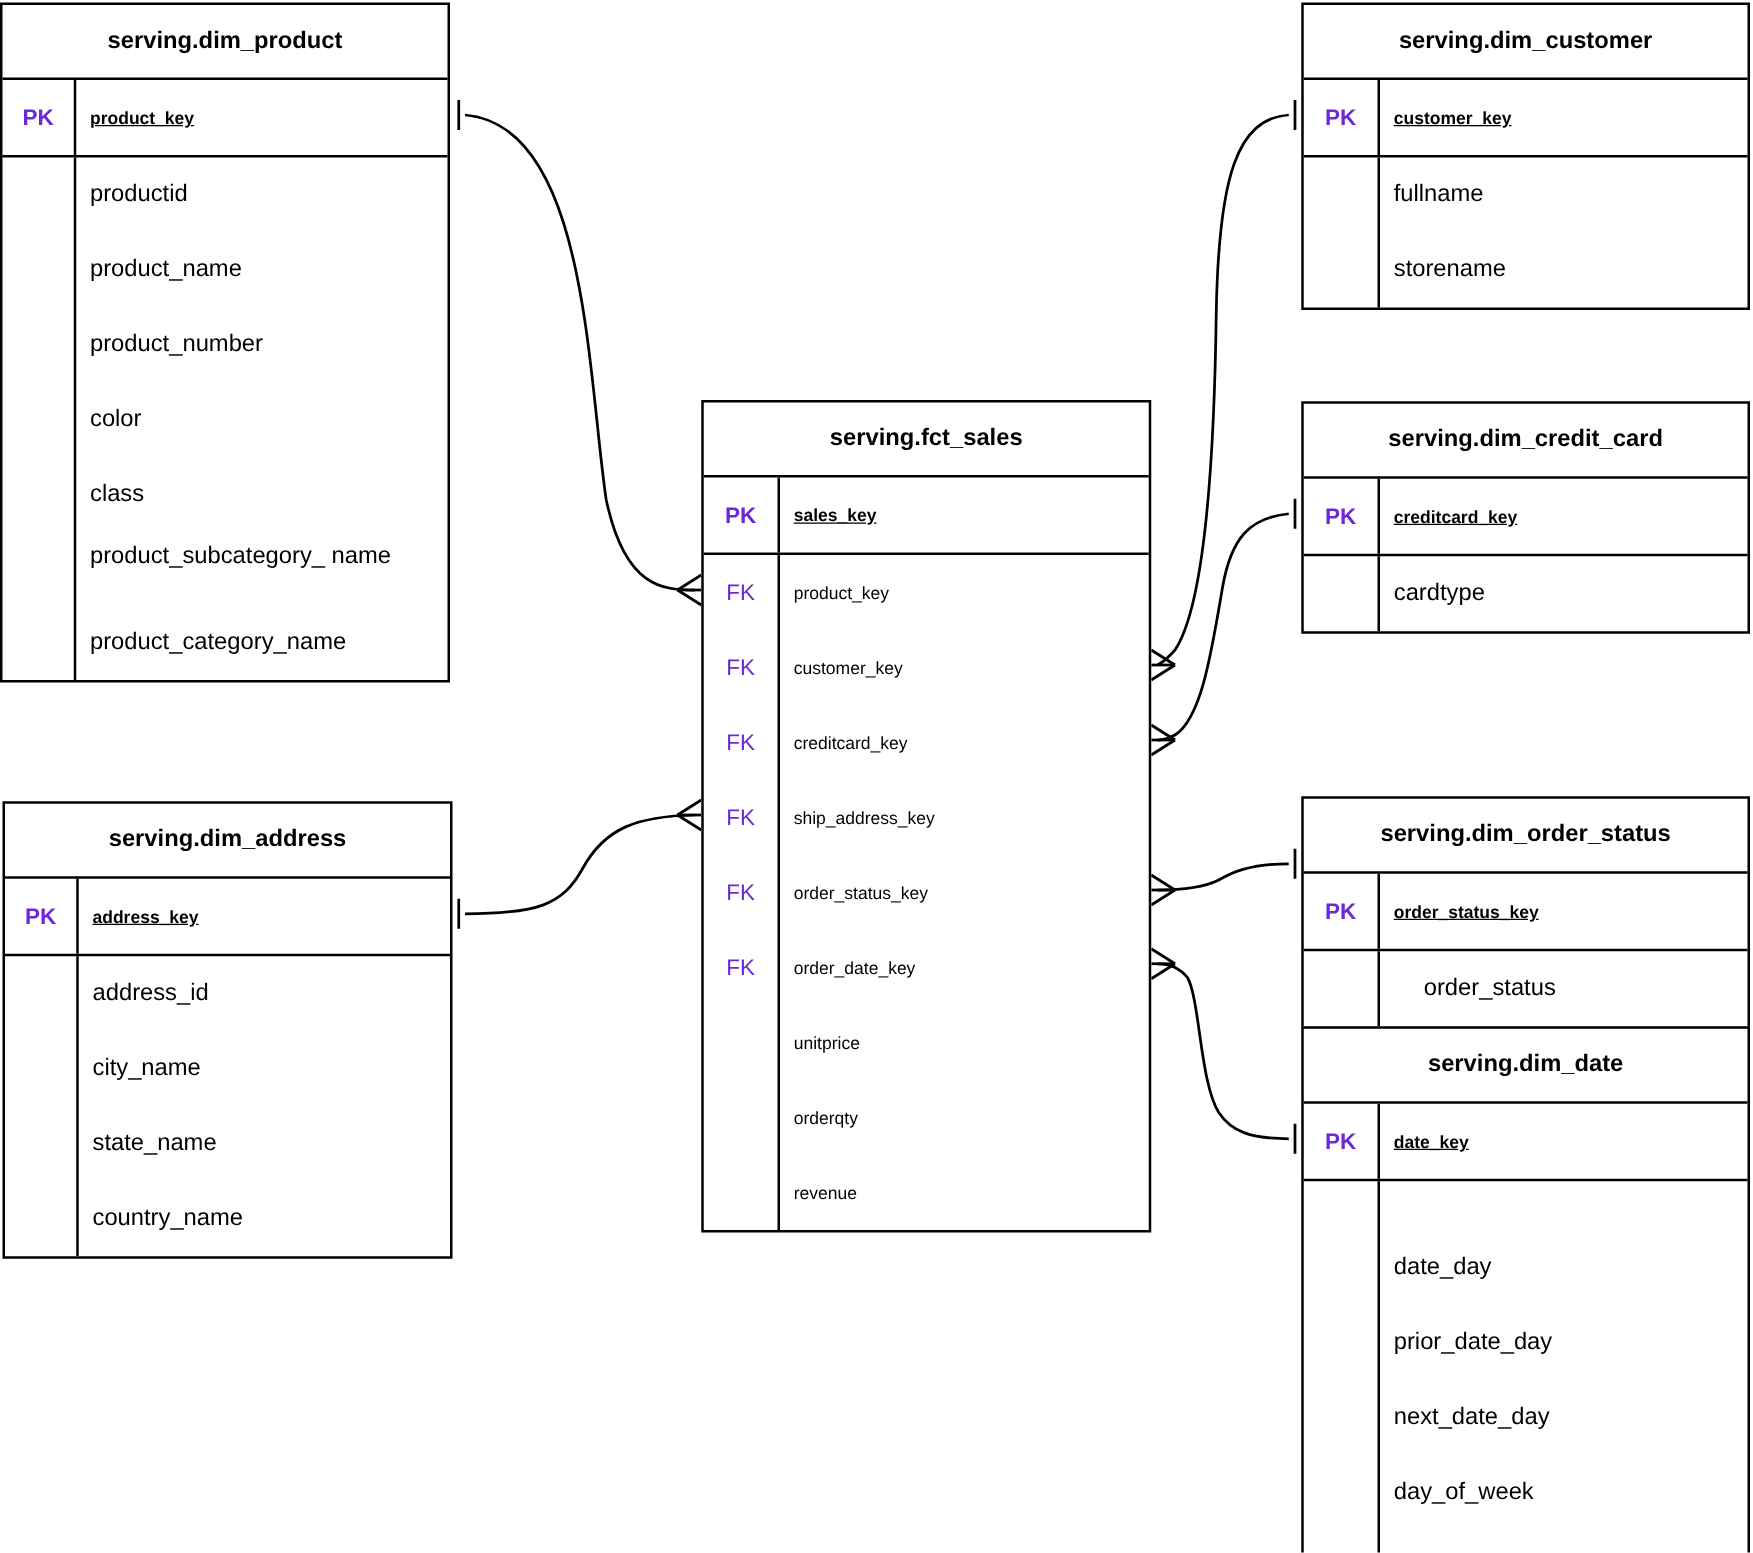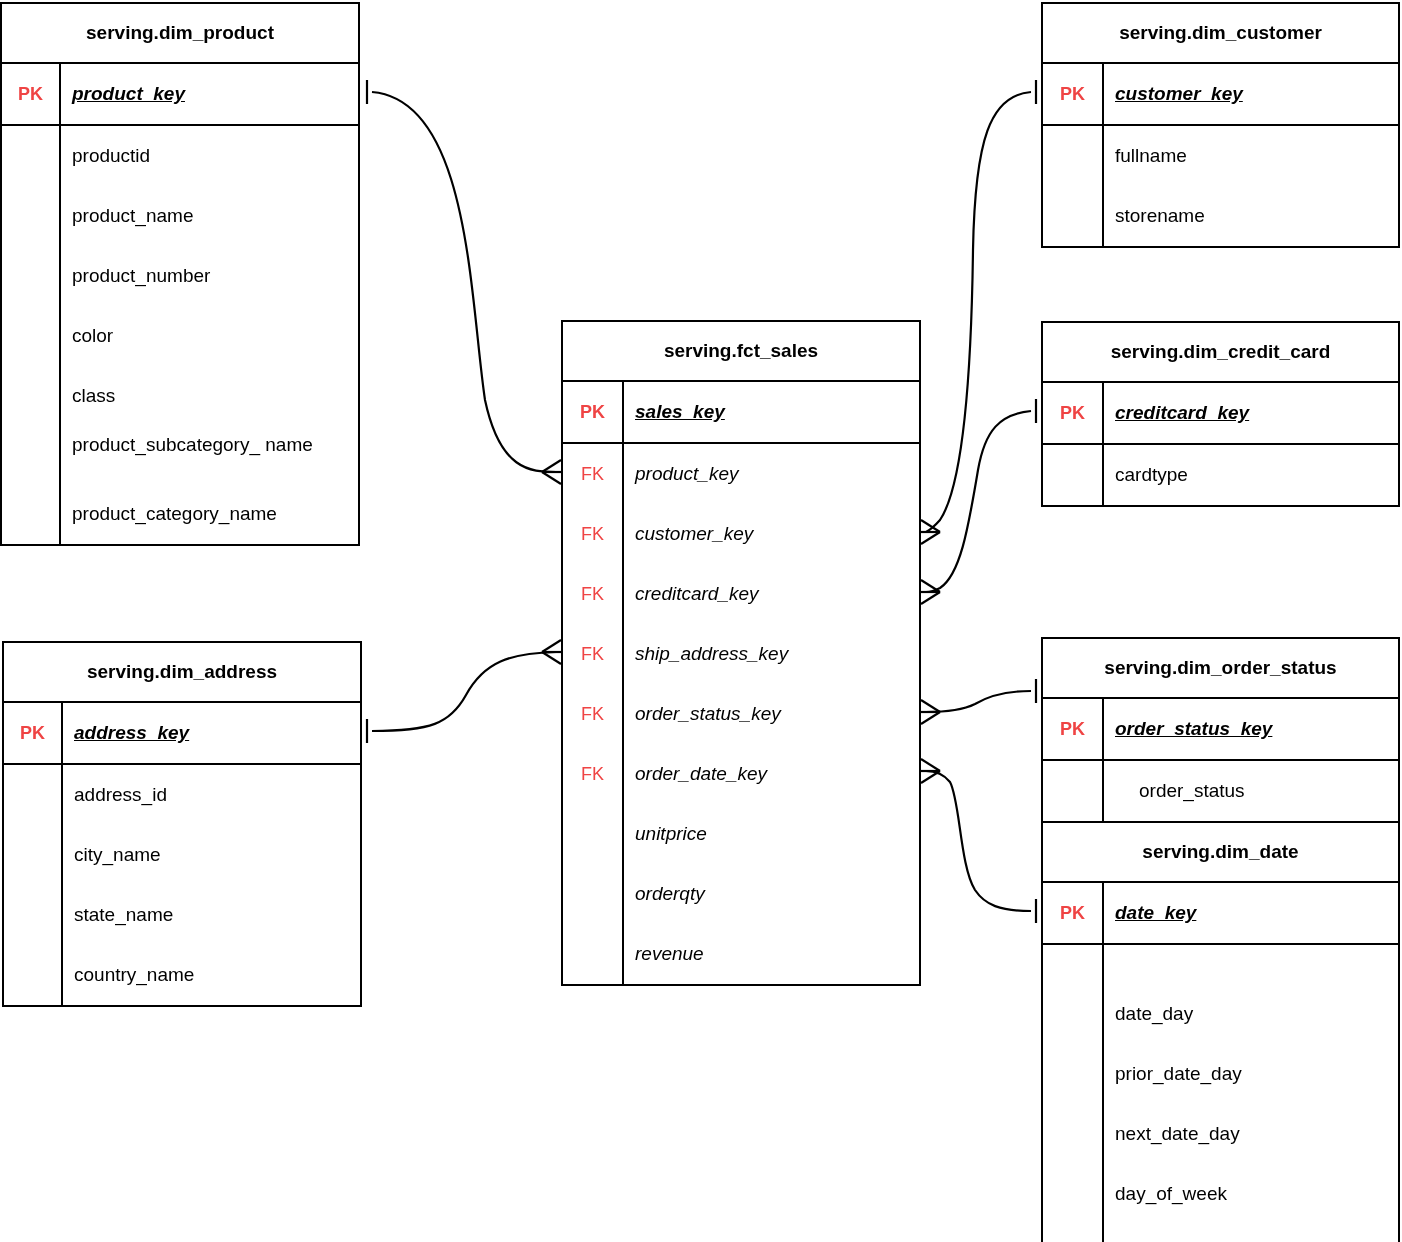--- a/index.html
+++ b/index.html
@@ -39,35 +39,34 @@
   }
   .row.pk-row {
     border-bottom: 2px solid #000000;
   }
   .keycell {
     box-sizing: border-box;
     flex: 0 0 auto;
     border-right: 2px solid #000000;
     text-align: center;
     font-size: 18px;
-    color: #ef4444;
+    color: #6d28d9;
     display: flex;
     align-items: center;
     justify-content: center;
   }
   .keycell.bold { font-weight: bold; }
   .namecell {
     box-sizing: border-box;
     flex: 1 1 auto;
-    font-size: 19px;
+    font-size: 14px;
     color: #000000;
     padding-left: 11px;
     display: flex;
     align-items: center;
-    font-style: italic;
   }
   .namecell.pk-name {
     font-weight: bold;
     text-decoration: underline;
   }
   .attr-block {
     box-sizing: border-box;
     display: flex;
     width: 100%;
     justify-content: center;

